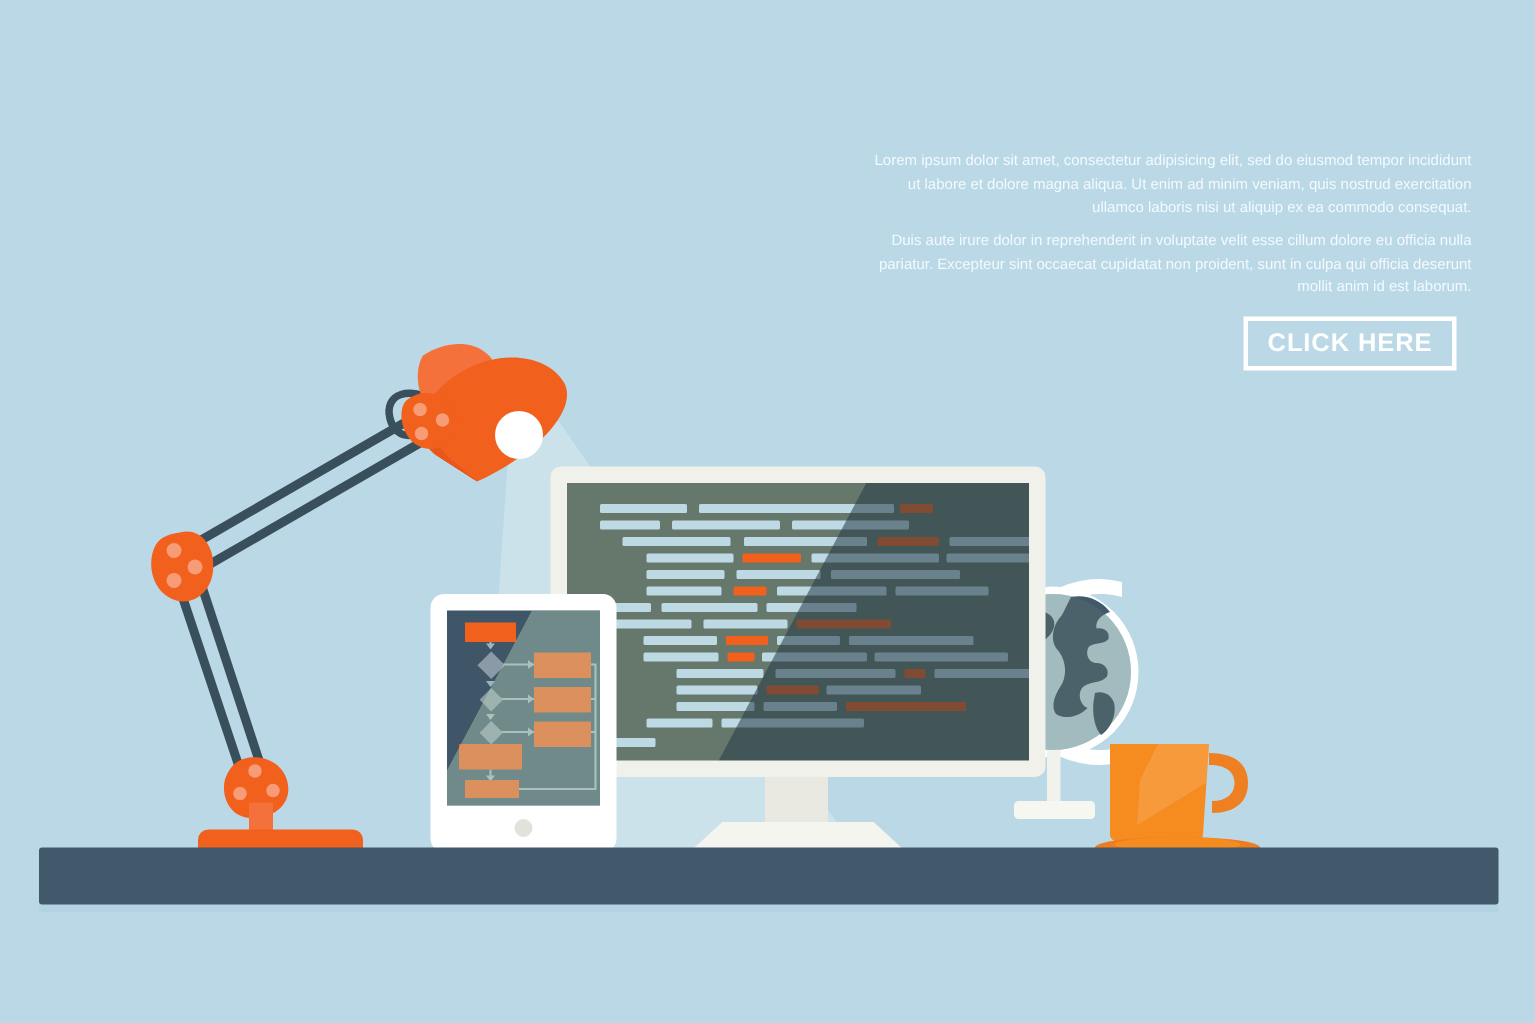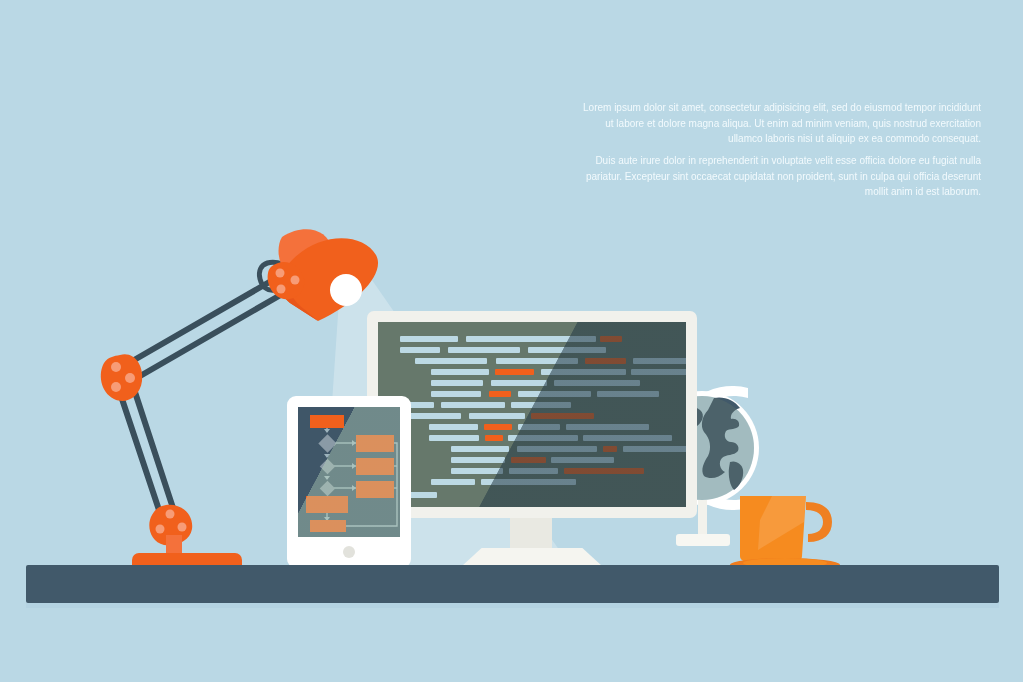--- a/index.html
+++ b/index.html
@@ -198,21 +198,22 @@
 
   
   .cup-svg { position: absolute; left: 728px; top: 480px; }
 </style>
 </head>
 <body>
 
 <div id="stage">
 
   <div class="hero-para p1">Lorem ipsum dolor sit amet, consectetur adipisicing elit, sed do eiusmod tempor incididunt ut labore et dolore magna aliqua. Ut enim ad minim veniam, quis nostrud exercitation ullamco laboris nisi ut aliquip ex ea commodo consequat.</div>
-  <div class="hero-para p2">Duis aute irure dolor in reprehenderit in voluptate velit esse officia dolore eu fugiat nulla pariatur. Excepteur sint occaecat cupidatat non proident, sunt in culpa qui officia deserunt mollit anim id est laborum.</div>
+  <div class="hero-para p2">Duis aute irure dolor in reprehenderit in voluptate velit esse cillum dolore eu officia nulla pariatur. Excepteur sint occaecat cupidatat non proident, sunt in culpa qui officia deserunt mollit anim id est laborum.</div>
+  <div class="cta">CLICK HERE</div>
 
   <svg class="beam" width="440" height="300" viewBox="0 0 440 300">
     <polygon points="60,5 92,0 300,300 40,300" fill="#ffffff" opacity="0.26"></polygon>
   </svg>
 
   <svg class="globe-svg" width="150" height="210" viewBox="0 0 150 210">
 
     <path d="M118 30 A62 62 0 1 0 118 150 L118 140 A52 52 0 1 1 118 40 Z" fill="#ffffff"></path>
     <circle cx="72" cy="90" r="57" fill="#ffffff"></circle>
 

